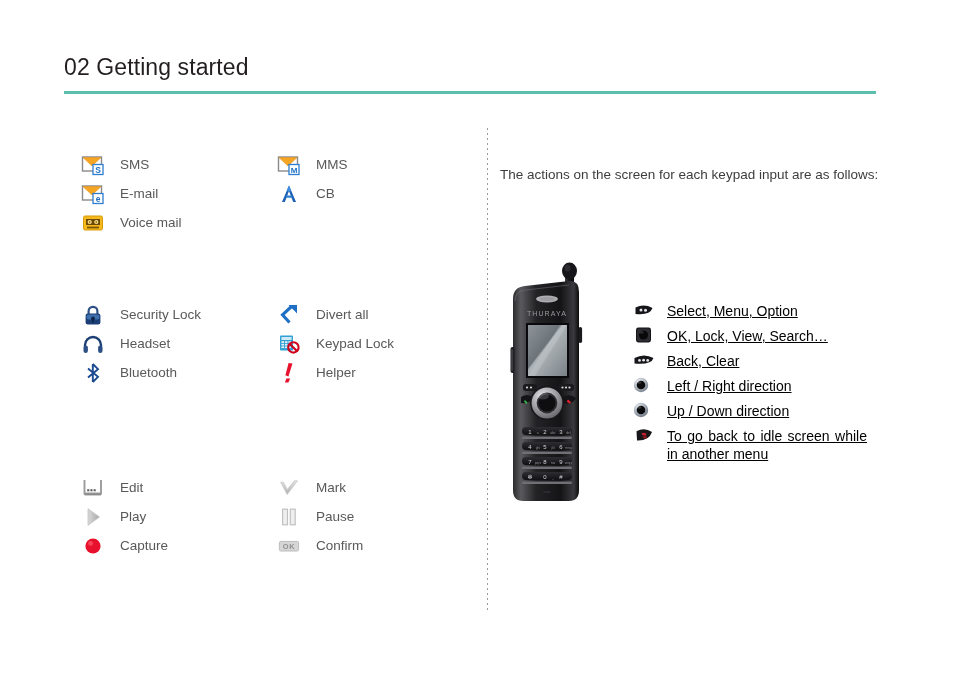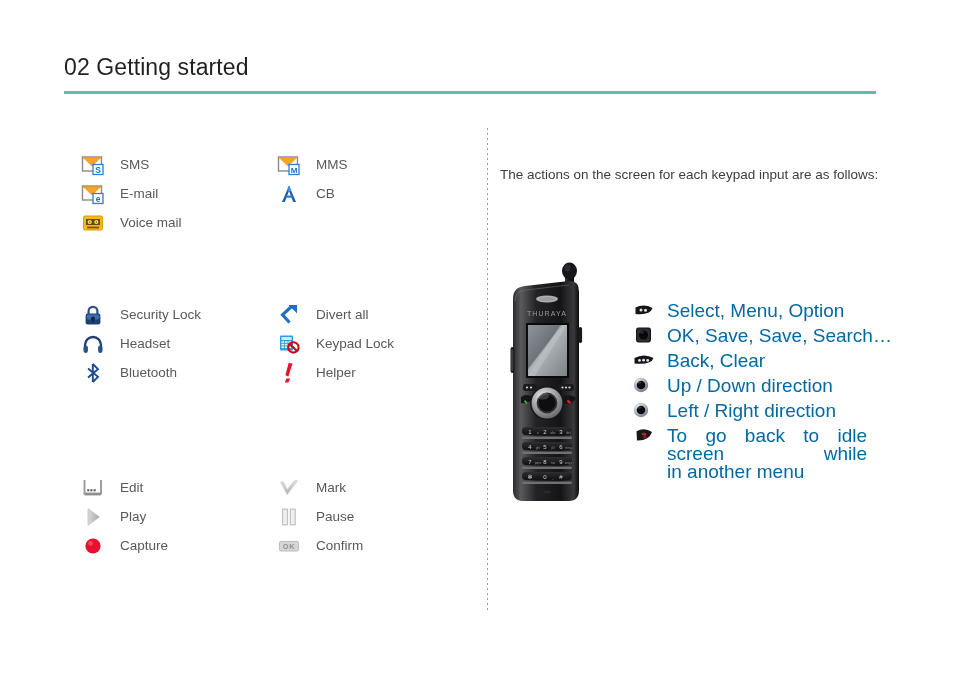--- a/index.html
+++ b/index.html
@@ -126,23 +126,24 @@
   }
   .key-icon {
     width: 22px;
     height: 18px;
     flex: 0 0 22px;
     position: relative;
     margin-top: 0px;
   }
   .key-label {
     margin-left: 12px;
-    font-size: 19px;
-    color: #0369a1;
+    font-size: 14px;
+    color: #000000;
     line-height: 18px;
+    text-decoration: underline;
   }
   .key-label.justified {
     width: 200px;
     text-align: justify;
     text-align-last: left;
   }
   .key-label.justified .ln1 {
     display: block;
     text-align: justify;
     text-align-last: justify;
@@ -547,33 +548,51 @@
 
       <div class="key-row">
         <span class="key-icon">
           <svg width="22" height="16" viewBox="0 0 22 16">
             <rect x="3" y="0.6" width="15" height="14.8" rx="2.4" fill="#151518"></rect>
             <rect x="4" y="1.6" width="13" height="12.8" rx="2" fill="#2c2c31"></rect>
             <circle cx="10.5" cy="8" r="4.6" fill="#08080a"></circle>
             <ellipse cx="8.6" cy="5.4" rx="2.4" ry="1.4" fill="#ffffff" opacity="0.13"></ellipse>
           </svg>
         </span>
-        <span class="key-label">OK, Save, Save, Search…</span>
+        <span class="key-label">OK, Lock, View, Search…</span>
       </div>
 
       <div class="key-row">
         <span class="key-icon">
           <svg width="22" height="16" viewBox="0 0 22 16">
             <path d="M1.5 6 q9.5 -5 19 0 q-2 7 -19 5.5 Z" fill="#16161a"></path>
             <circle cx="6.5" cy="8.4" r="1.4" fill="#e4e4e7"></circle>
             <circle cx="10.6" cy="8.2" r="1.4" fill="#e4e4e7"></circle>
             <circle cx="14.7" cy="8.4" r="1.4" fill="#e4e4e7"></circle>
           </svg>
         </span>
         <span class="key-label">Back, Clear</span>
+      </div>
+
+      <div class="key-row">
+        <span class="key-icon">
+          <svg width="22" height="16" viewBox="0 0 22 16">
+            <defs>
+              <radialGradient id="nav1" cx="0.36" cy="0.3" r="0.82">
+                <stop offset="0%" stop-color="#f1f2f5"></stop>
+                <stop offset="48%" stop-color="#b5bcc6"></stop>
+                <stop offset="100%" stop-color="#6a727d"></stop>
+              </radialGradient>
+            </defs>
+            <circle cx="8" cy="8" r="7.2" fill="url(#nav1)"></circle>
+            <circle cx="8" cy="8" r="4.3" fill="#0b0b0d"></circle>
+            <ellipse cx="6.2" cy="5.5" rx="2" ry="1.2" fill="#ffffff" opacity="0.2"></ellipse>
+          </svg>
+        </span>
+        <span class="key-label">Left / Right direction</span>
       </div>
 
       <div class="key-row">
         <span class="key-icon">
           <svg width="22" height="16" viewBox="0 0 22 16">
             <defs>
               <radialGradient id="nav2" cx="0.36" cy="0.3" r="0.82">
                 <stop offset="0%" stop-color="#eef0f4"></stop>
                 <stop offset="48%" stop-color="#a9b2bd"></stop>
                 <stop offset="100%" stop-color="#616973"></stop>
@@ -583,38 +602,20 @@
             <circle cx="8" cy="8" r="4.3" fill="#0b0b0d"></circle>
             <ellipse cx="6.2" cy="5.5" rx="2" ry="1.2" fill="#ffffff" opacity="0.2"></ellipse>
           </svg>
         </span>
         <span class="key-label">Up / Down direction</span>
       </div>
 
       <div class="key-row">
         <span class="key-icon">
           <svg width="22" height="16" viewBox="0 0 22 16">
-            <defs>
-              <radialGradient id="nav1" cx="0.36" cy="0.3" r="0.82">
-                <stop offset="0%" stop-color="#f1f2f5"></stop>
-                <stop offset="48%" stop-color="#b5bcc6"></stop>
-                <stop offset="100%" stop-color="#6a727d"></stop>
-              </radialGradient>
-            </defs>
-            <circle cx="8" cy="8" r="7.2" fill="url(#nav1)"></circle>
-            <circle cx="8" cy="8" r="4.3" fill="#0b0b0d"></circle>
-            <ellipse cx="6.2" cy="5.5" rx="2" ry="1.2" fill="#ffffff" opacity="0.2"></ellipse>
-          </svg>
-        </span>
-        <span class="key-label">Left / Right direction</span>
-      </div>
-
-      <div class="key-row">
-        <span class="key-icon">
-          <svg width="22" height="16" viewBox="0 0 22 16">
             <path d="M3.5 4.2 q8 -4.2 15.5 0.8 q-3 9 -15 8.5 Z" fill="#17171a"></path>
             <path d="M8.4 6.6 q2.6 -1.8 5.2 0.4 l-1.1 1.9 q-1.6 -1.3 -3 -0.3 Z" fill="#c41f2c"></path>
             <path d="M9.6 9.6 q2.2 -1.4 4.6 0.6 l-1 1.6 q-1.4 -1.1 -2.7 -0.3 Z" fill="#8c1620"></path>
           </svg>
         </span>
         <span class="key-label justified">
           <span class="ln1">To go back to idle screen while</span>
           <span>in another menu</span>
         </span>
       </div>

